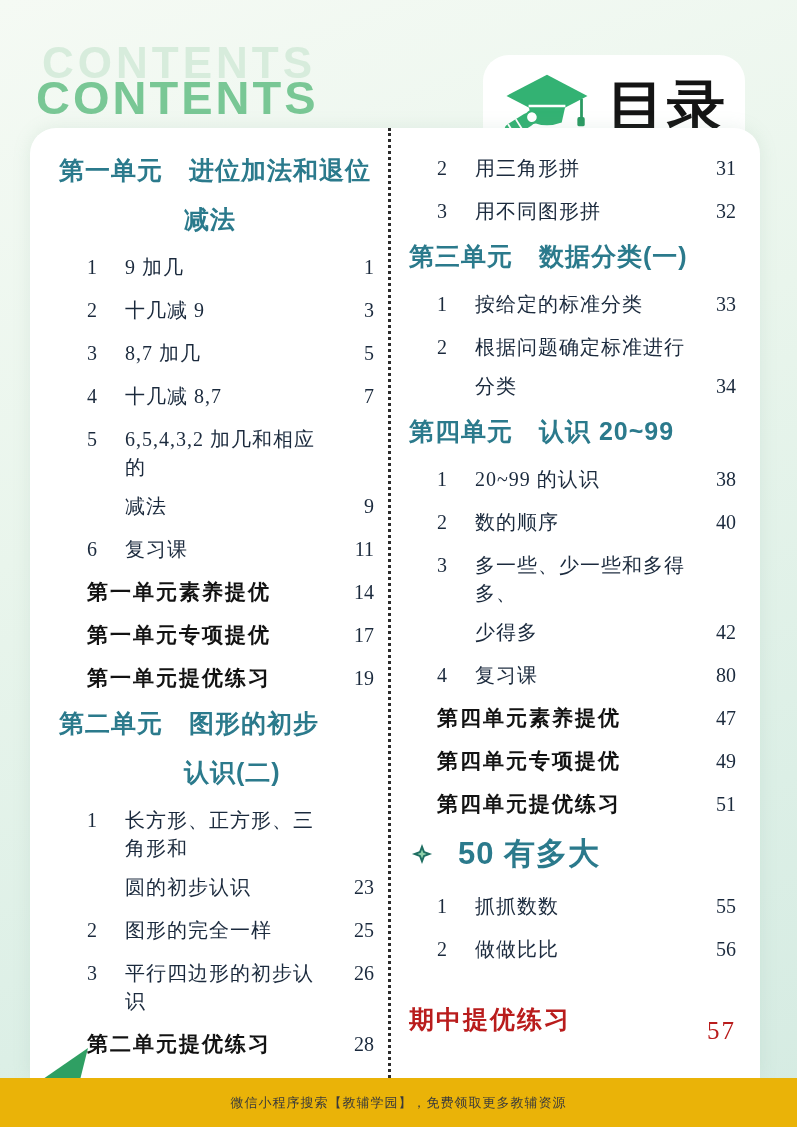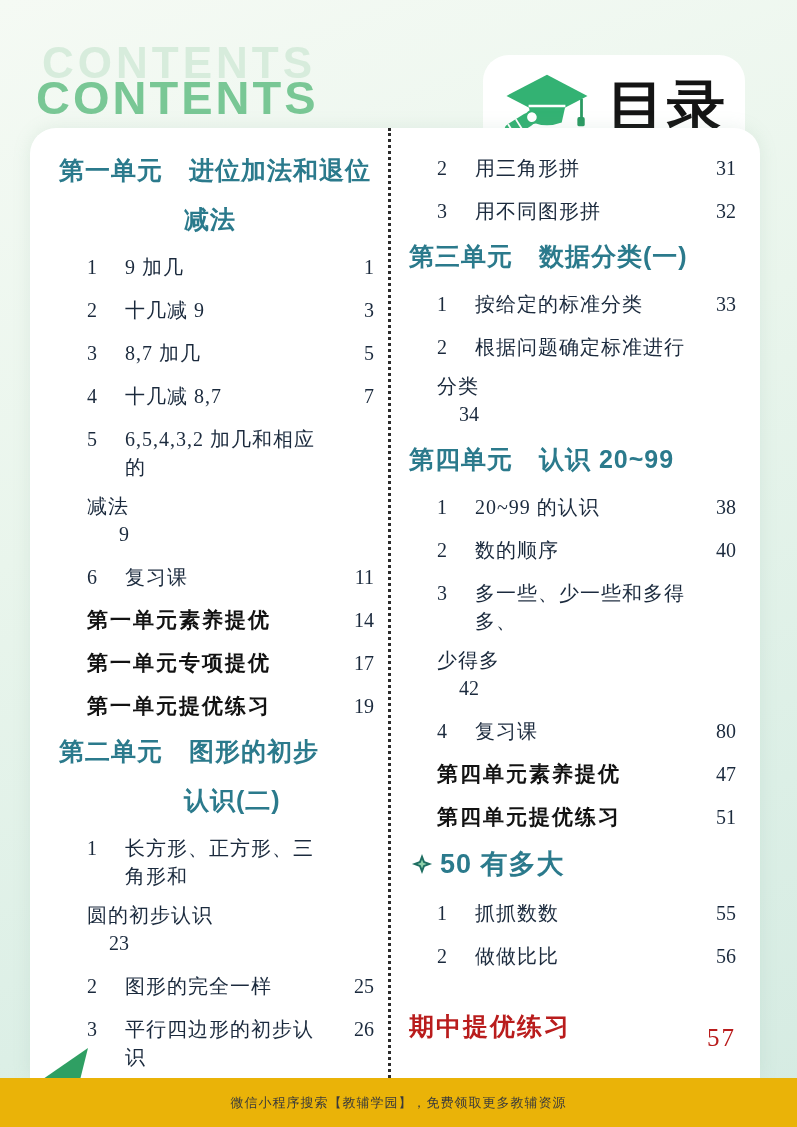--- a/index.html
+++ b/index.html
@@ -46,27 +46,27 @@
   .unit .l2{margin-left:125px;margin-top:16px;}
   .row{
     display:flex;align-items:flex-start;
     font-family:"Liberation Serif","DejaVu Serif",serif;
     font-size:20px;line-height:28px;color:#1b2a3d;
     padding-left:28px;margin-bottom:15px;
   }
   .row .num{width:38px;flex:none;}
   .row .txt{flex:1;letter-spacing:1px;}
   .row .page{width:42px;flex:none;text-align:right;}
-  .row.cont{margin-top:-4px;flex-direction:column;}
+  .row.cont{margin-top:-4px;}
   .row.bold{font-family:"Liberation Sans",sans-serif;}
   .row.bold .txt{font-weight:bold;color:#121212;letter-spacing:2px;font-size:21px;}
   .row.bold .page{font-family:"Liberation Serif",serif;}
   .star-row{
-    display:flex;align-items:center;gap:7px;
-    color:#2b7a8c;font-weight:bold;font-size:27px;
+    display:flex;align-items:center;gap:25px;
+    color:#2b7a8c;font-weight:bold;font-size:31px;
     margin:4px 0 17px 2px;letter-spacing:1px;
   }
   .mid-row{
     display:flex;align-items:center;
     color:#b91c1c;font-weight:bold;font-size:25px;letter-spacing:2px;
     margin-top:30px;
     justify-content:flex-end;
   }
   .mid-row .page{
     flex:none;margin-left:auto;width:42px;text-align:right;
@@ -259,20 +259,24 @@
       <div class="row">
         <span class="num">4</span>
         <span class="txt">复习课</span>
         <span class="page">80</span>
       </div>
       <div class="row bold">
         <span class="txt">第四单元素养提优</span>
         <span class="page">47</span>
       </div>
       <div class="row bold">
+        <span class="txt">第四单元专项提优</span>
+        <span class="page">49</span>
+      </div>
+      <div class="row bold">
         <span class="txt">第四单元提优练习</span>
         <span class="page">51</span>
       </div>
       <div class="star-row">
         <svg width="22" height="22" viewBox="0 0 24 24">
           <path d="M12 1 L15 9 L23 12 L15 15 L12 23 L9 15 L1 12 L9 9 Z" fill="#1f6e62"></path>
           <path d="M12 7 L13.4 10.6 L17 12 L13.4 13.4 L12 17 L10.6 13.4 L7 12 L10.6 10.6 Z" fill="#8fd0ab"></path>
         </svg>
         <span>50 有多大</span>
       </div>

